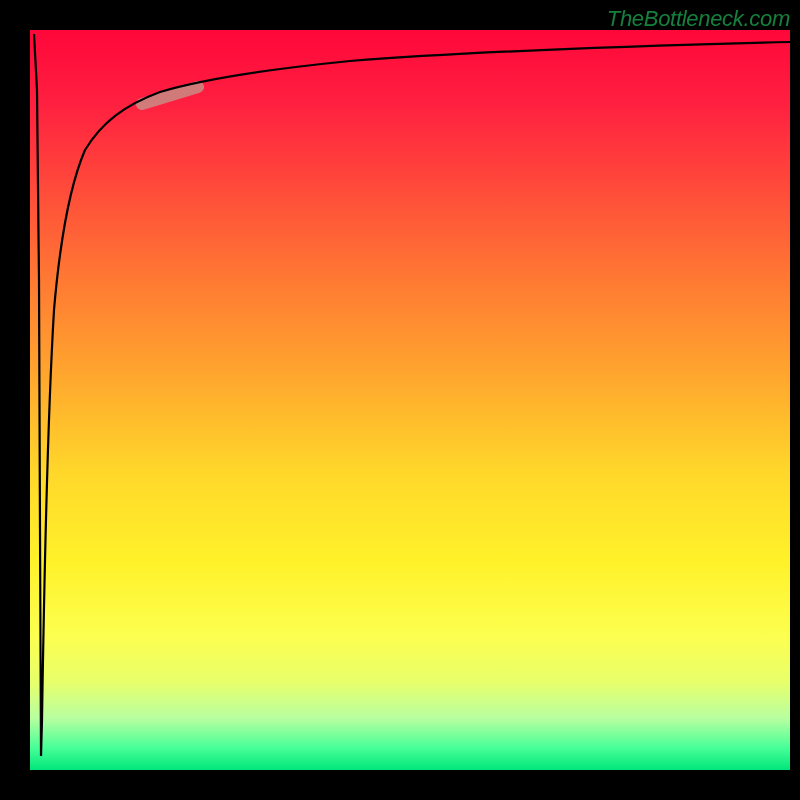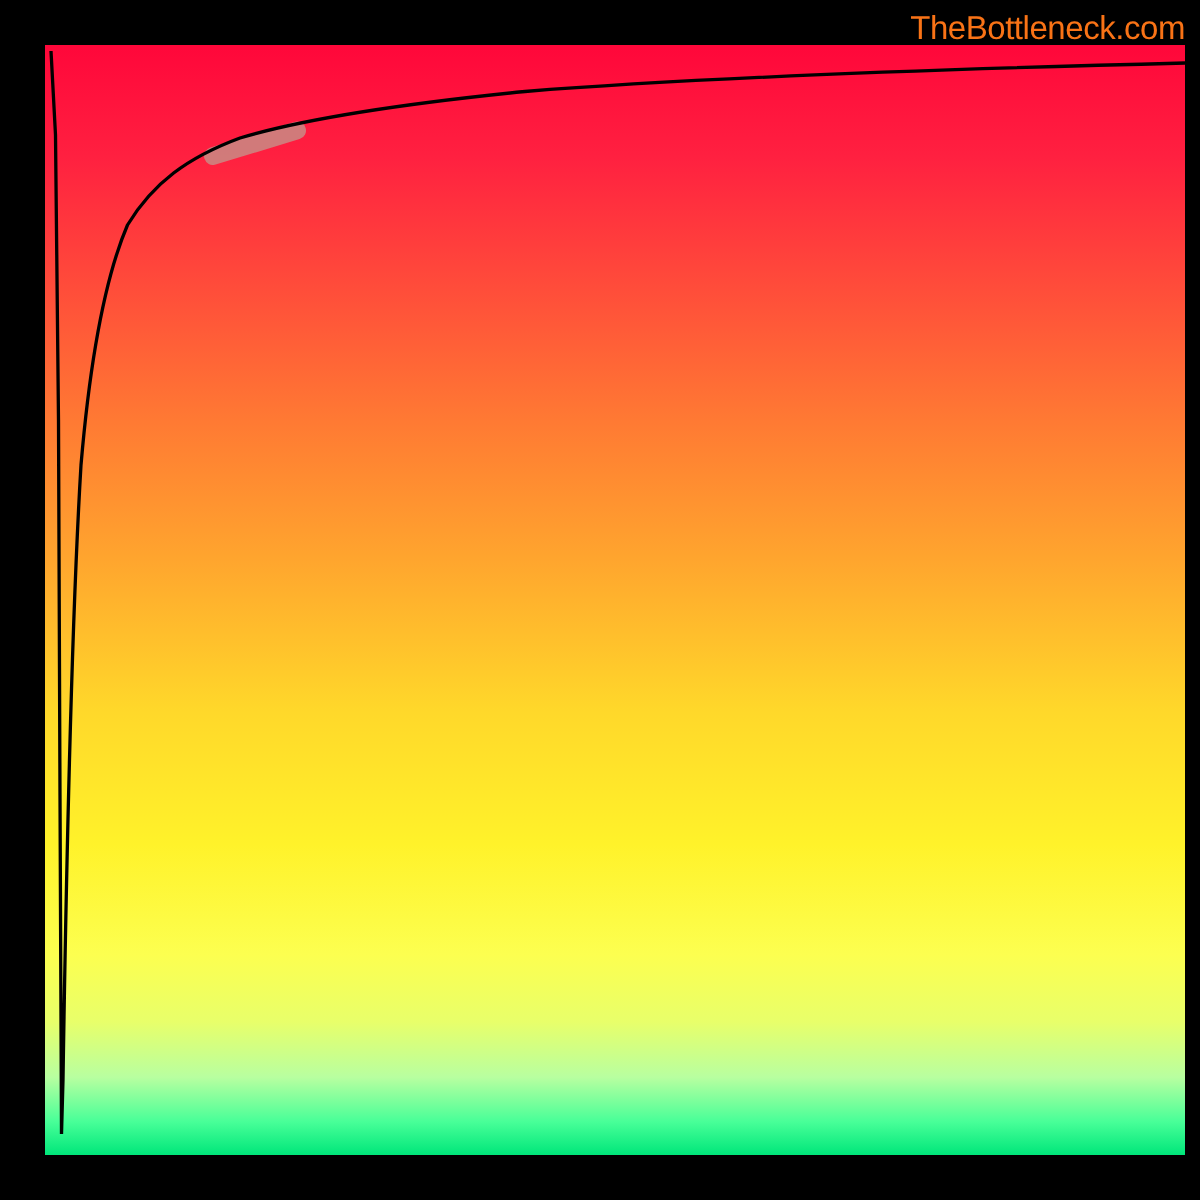--- a/index.html
+++ b/index.html
@@ -8,25 +8,26 @@
     height: 800px;
     background: #000;
     position: relative;
     font-family: Arial, Helvetica, sans-serif;
     overflow: hidden;
   }
   .attribution {
     position: absolute;
     top: 6px;
     right: 10px;
-    color: #f97316;
+    color: #15803d;
     font-size: 22px;
     font-weight: 500;
     letter-spacing: -0.3px;
     z-index: 10;
+    font-style: italic;
   }
   .plot-area {
     position: absolute;
     left: 30px;
     top: 30px;
     width: 760px;
     height: 740px;
     background: linear-gradient(to bottom,
       #ff073a 0%,
       #ff2040 10%,

